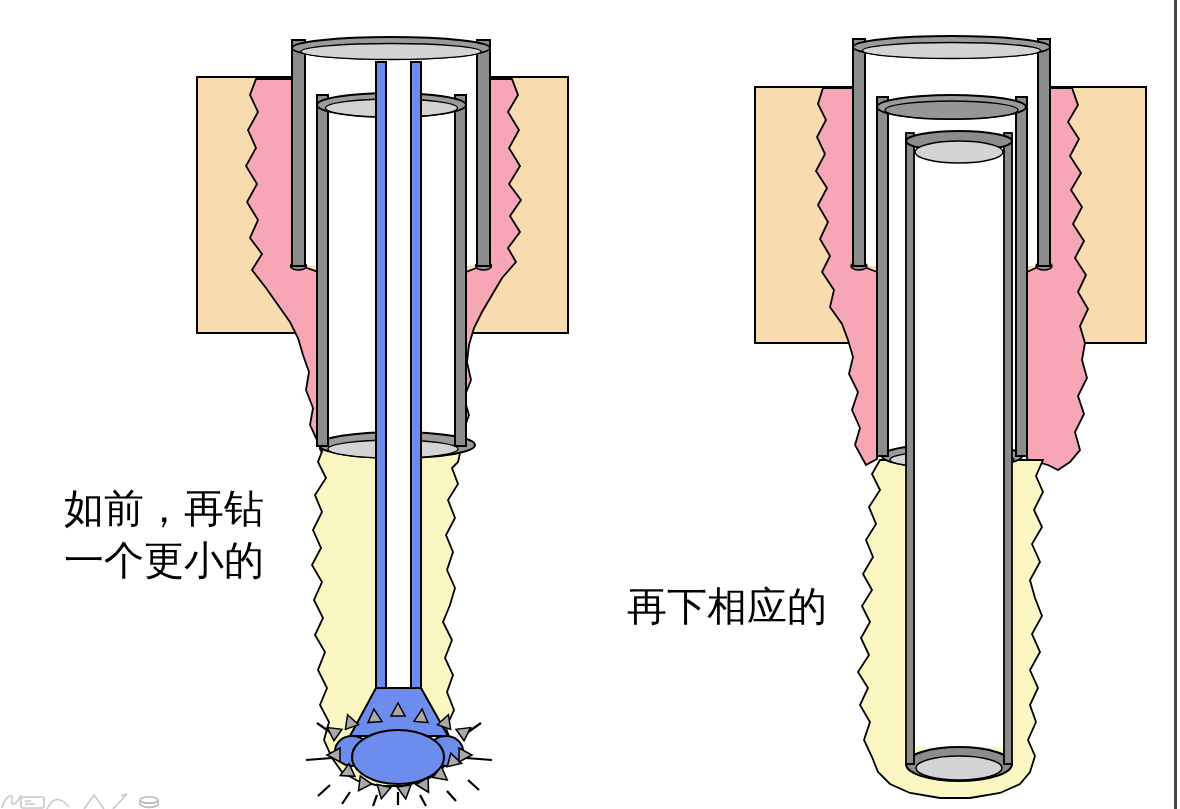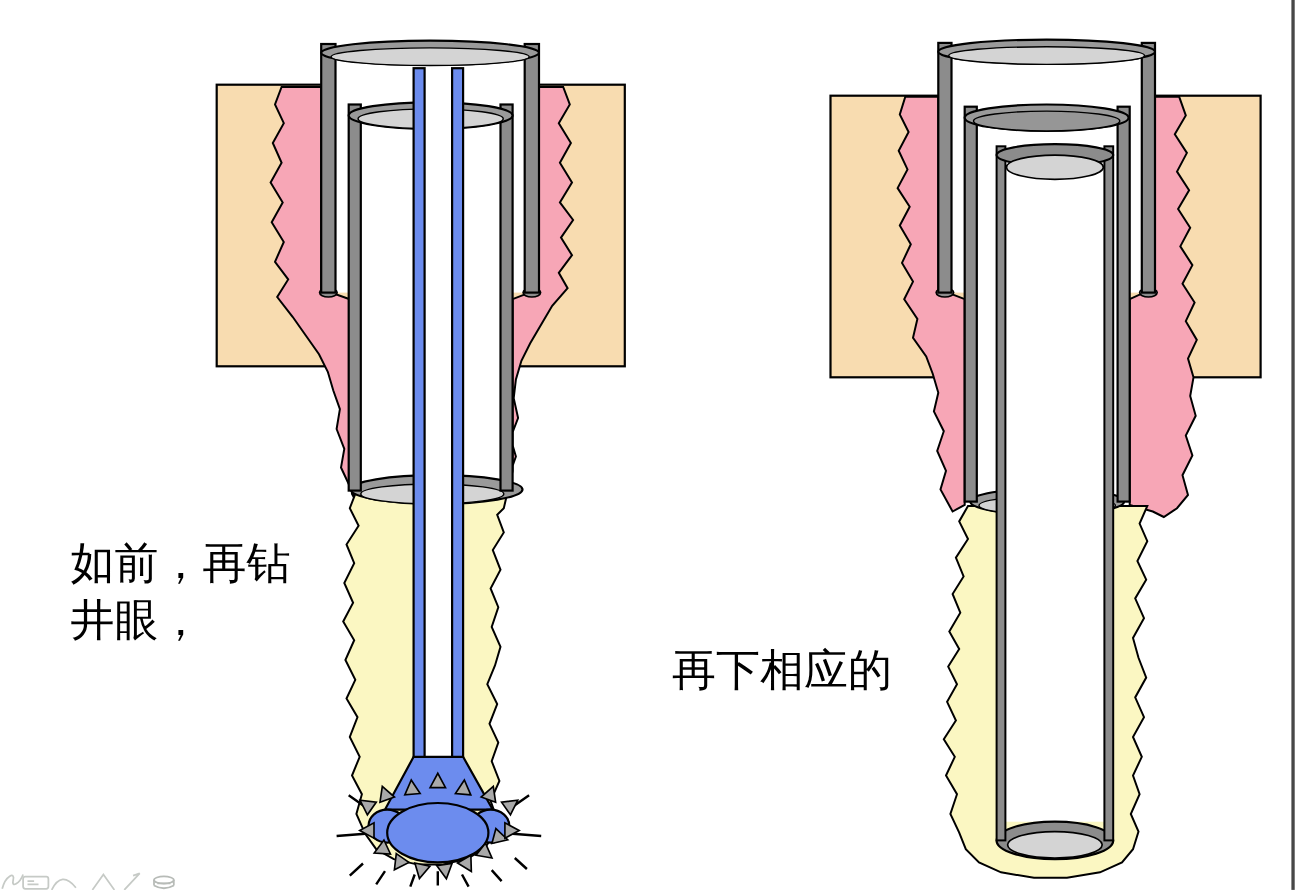--- a/index.html
+++ b/index.html
@@ -4,25 +4,25 @@
 <style>
   html,body{margin:0;padding:0;}
   body{
     width:1180px;height:809px;position:relative;overflow:hidden;
     background:var(--slide_background,#fff);
     font-family:"Liberation Serif","DejaVu Serif",serif;
   }
   #canvas{position:absolute;left:0;top:0;}
   .caption{
     position:absolute;color:#000;font-size:40px;line-height:52px;
-    white-space:nowrap;font-family:Liberation Serif, serif;
+    white-space:nowrap;font-family:Liberation Mono, monospace;
   }
   .caption .cap-line{display:block;}
   #caption-left{left:64px;top:486px;}
-  #caption-right{left:611px;top:584px;}
+  #caption-right{left:627px;top:584px;}
 </style>
 </head>
 <body>
 
 <svg id="canvas" width="1180" height="809" viewBox="0 0 1180 809">
 
   <defs>
     <path id="tooth" d="M-7,0 L7,0 L0,13 Z" style="fill:var(--tooth_gray);stroke:var(--outline_black);stroke-width:1.5"></path>
   </defs>
 
@@ -143,18 +143,18 @@
     <path d="M113,809 L127,794 L121,796"></path>
     <g style="stroke:#B7BBB7">
       <ellipse cx="149" cy="800" rx="9" ry="3.2"></ellipse>
       <path d="M140,800 v5 M158,800 v5 M140,805 Q149,810 158,805 M143,803 h12"></path>
     </g>
   </g>
 </svg>
 
 <div class="caption" id="caption-left" lang="zh">
   <span class="cap-line">如前，再钻</span>
-  <span class="cap-line">井眼，</span>
+  <span class="cap-line">一个更小的</span>
 </div>
 
 <div class="caption" id="caption-right" lang="zh">
   <span class="cap-line">再下相应的</span>
 </div>
 
 </body></html>

